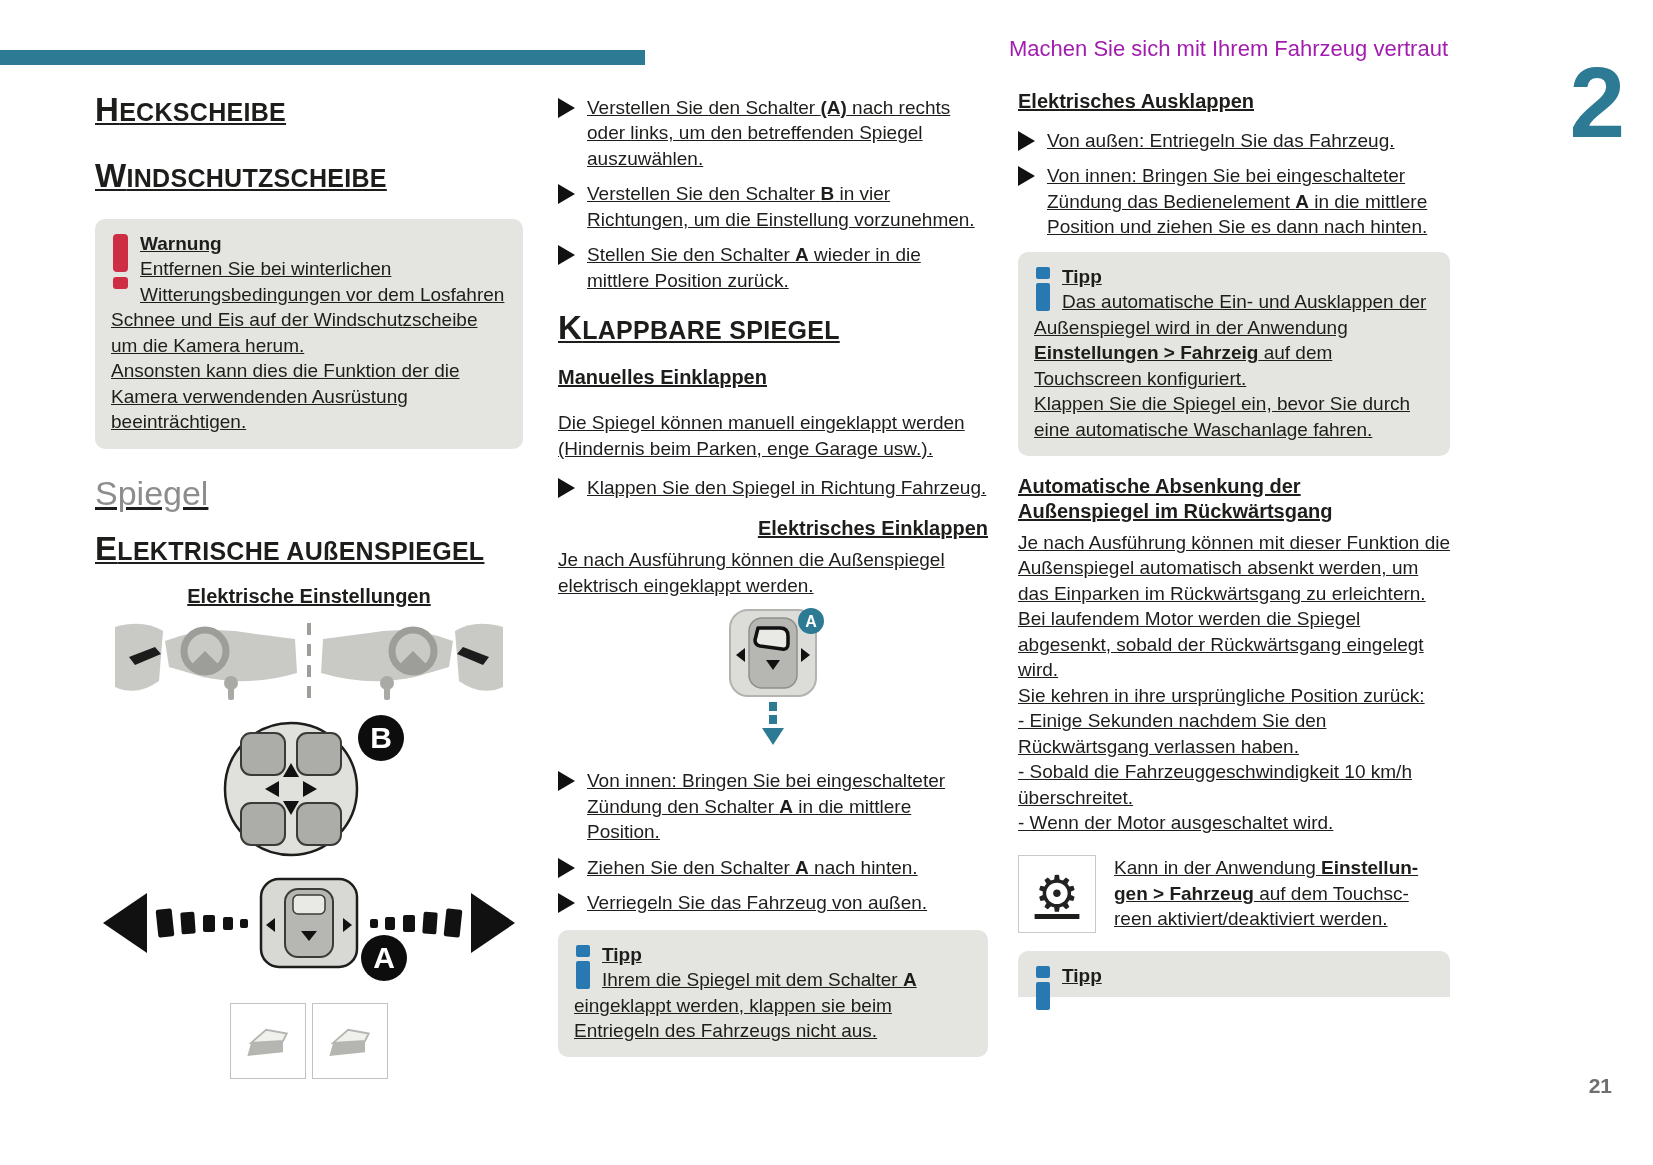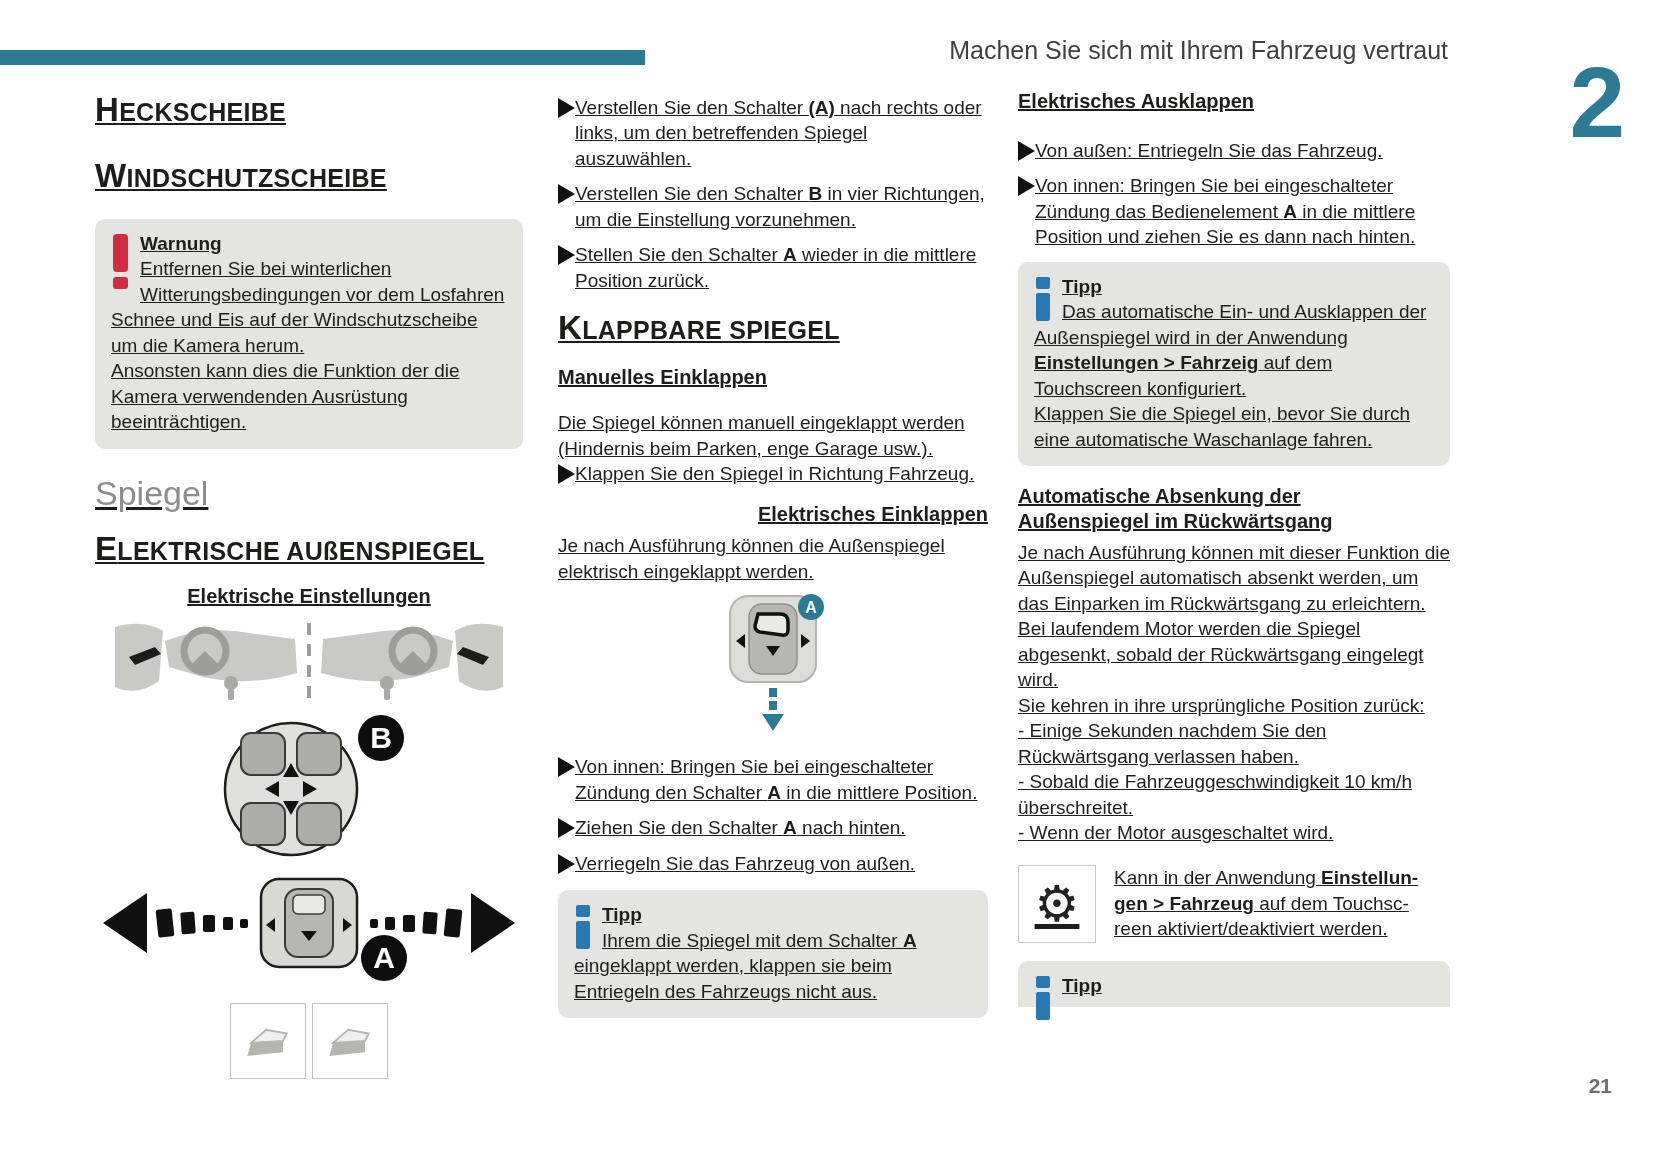--- a/index.html
+++ b/index.html
@@ -1,21 +1,21 @@
 <!DOCTYPE html>
 <html lang="de"><head>
 <meta charset="utf-8">
 <style>
   html,body{margin:0;padding:0;}
   body{font-family:"Liberation Sans", sans-serif; color:#1d1d1b; background:#fff;}
   .page{position:relative;width:1653px;height:1165px;background:#fff;overflow:hidden;}
 
   
   .top-bar{position:absolute;left:0;top:50px;width:645px;height:15px;background:#2c7a94;}
-  .breadcrumb{position:absolute;top:36px;right:205px;font-size:25px;color:#404040;}
+  .breadcrumb{position:absolute;top:36px;right:205px;font-size:22px;color:#a21caf;}
   .chapter-num{position:absolute;top:52px;right:28px;font-size:100px;line-height:1;font-weight:bold;color:#2c7a94;}
   .page-num{position:absolute;right:41px;top:1074px;font-size:21px;font-weight:bold;color:#6f6f6f;}
 
   
   .col{position:absolute;top:85px;text-decoration:underline;}
   .col-left{left:95px;width:428px;}
   .col-mid{left:558px;width:430px;}
   .col-right{left:1018px;width:432px;}
 
   
@@ -35,21 +35,21 @@
   
   .warn-icon{float:left;width:15px;margin:3px 12px 2px 2px;}
   .warn-icon .bar{display:block;width:15px;height:38px;border-radius:4px;background:#ce2e44;}
   .warn-icon .dot{display:block;width:15px;height:12px;border-radius:3px;background:#ce2e44;margin-top:5px;}
   .info-icon{float:left;width:14px;margin:3px 12px 2px 2px;}
   .info-icon .dot{display:block;width:14px;height:12px;border-radius:2px;background:#2879b2;}
   .info-icon .bar{display:block;width:14px;height:28px;border-radius:2px;background:#2879b2;margin-top:4px;}
 
   
   .bullets{list-style:none;margin:0;padding:0;}
-  .bullets li{display:flex;margin:0 0 10px;}
+  .bullets li{display:flex;gap:12px;margin:0 0 10px;}
   .tri{flex:none;width:0;height:0;border-top:10px solid transparent;border-bottom:10px solid transparent;border-left:17px solid #111;margin-top:3px;}
   .bullets .body-text{flex:1;}
 
   
   .illus{position:relative;text-align:center;}
   .badge{position:absolute;width:46px;height:46px;border-radius:50%;background:#0d0d0d;color:#fff;
          font-weight:bold;font-size:30px;display:flex;align-items:center;justify-content:center;}
   .mirror-boxes{display:flex;gap:6px;justify-content:center;margin-top:18px;}
   .mirror-box{width:74px;height:74px;border:1.5px solid #c2c2bf;background:#fff;display:flex;align-items:center;justify-content:center;}
 
@@ -176,21 +176,21 @@
       <li>
           <span class="tri"></span>
           <span class="body-text"><span>Stellen Sie den Schalter </span><b>A</b><span> wieder in die mittlere Position zurück.</span></span>
         </li>
     </ul>
 
     <h2 class="caps-heading" style="margin-top:16px;">KLAPPBARE SPIEGEL</h2>
     <h3 class="sub-heading" style="margin-top:18px;">Manuelles Einklappen</h3>
     <p class="body-text" style="margin:20px 0 0;">Die Spiegel können manuell eingeklappt werden (Hindernis beim Parken, enge Garage usw.).</p>
 
-    <ul class="bullets" style="">
+    <ul class="bullets" style="margin-top:14px;">
       <li>
           <span class="tri"></span>
           <span class="body-text"><span>Klappen Sie den Spiegel in Richtung Fahrzeug.</span></span>
         </li>
     </ul>
 
     <h3 class="sub-heading" style="margin-top:16px;text-align:right;">Elektrisches Einklappen</h3>
     <p class="body-text" style="margin:6px 0 0;">Je nach Ausführung können die Außenspiegel elektrisch eingeklappt werden.</p>
 
     <div class="illus" style="margin-top:8px;">
@@ -230,21 +230,21 @@
           <span class="bar"></span>
         </span>
       <div class="box-title">Tipp</div>
       <div class="pre"><span>Ihrem die Spiegel mit dem Schalter </span><b>A</b><span> eingeklappt werden, klappen sie beim Entriegeln des Fahrzeugs nicht aus.</span></div>
     </div>
   </div>
 
   <div class="col col-right">
     <h3 class="sub-heading" style="margin-top:4px;">Elektrisches Ausklappen</h3>
 
-    <ul class="bullets" style="margin-top:24px;">
+    <ul class="bullets" style="margin-top:14px;">
       <li>
           <span class="tri"></span>
           <span class="body-text"><span>Von außen: Entriegeln Sie das Fahrzeug.</span></span>
         </li>
       <li>
           <span class="tri"></span>
           <span class="body-text"><span>Von innen: Bringen Sie bei eingeschalteter Zündung das Bedienelement </span><b>A</b><span> in die mittlere Position und ziehen Sie es dann nach hinten.</span></span>
         </li>
     </ul>
 

